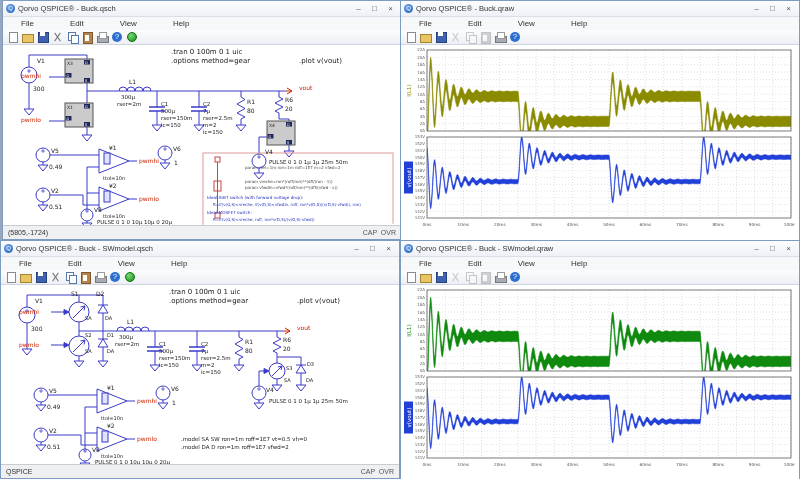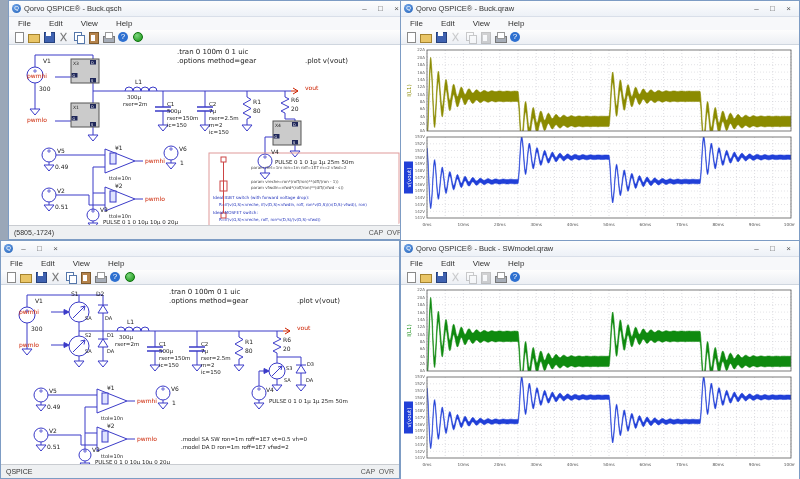--- a/index.html
+++ b/index.html
@@ -10,21 +10,21 @@
   .titlebar{height:15px;flex:0 0 15px;background:linear-gradient(#fdfdfd,#edf1f7);
        display:flex;align-items:center;padding:0 3px;gap:3px;border-bottom:1px solid #d9dfe9;}
   .app-icon{width:9px;height:9px;border-radius:50%;background:radial-gradient(circle at 35% 30%,#6fa4e8,#1e5fb8);
        color:#fff;font-size:6px;line-height:9px;text-align:center;flex:0 0 9px;}
   .app-icon::before{content:"Q";}
   .title{font-size:7.5px;color:#333;flex:1;white-space:nowrap;overflow:hidden;}
   .winbtns{display:flex;gap:1px;}
   .wb{width:15px;height:11px;text-align:center;font-size:8px;line-height:11px;color:#555;}
   .menubar{height:13px;flex:0 0 13px;display:flex;align-items:center;background:#f7f8fa;
        font-size:8px;color:#333;}
-  .menu-item{padding:0 9px;}
+  .menu-item{padding:0 18px;}
   .toolbar{height:14px;flex:0 0 14px;background:linear-gradient(#fdfdfd,#eceff4);
        border-bottom:1px solid #cfd6df;display:flex;align-items:center;padding-left:3px;gap:2px;}
   .ic{width:13px;height:12px;position:relative;display:inline-block;}
   .ic.dis{opacity:.35;filter:grayscale(1);}
   .ic-new-file::before{content:"";position:absolute;left:3px;top:1px;width:7px;height:9px;background:#fff;border:1px solid #8a8a8a;}
   .ic-open-folder::before{content:"";position:absolute;left:1px;top:3px;width:10px;height:7px;background:#e9c566;border:1px solid #a5832f;}
   .ic-save::before{content:"";position:absolute;left:2px;top:1px;width:9px;height:9px;background:#3f62b0;border:1px solid #26417e;}
   .ic-save::after{content:"";position:absolute;left:4px;top:1px;width:5px;height:4px;background:#fff;}
   .ic-cut::before,.ic-cut::after{content:"";position:absolute;left:6px;top:1px;width:1px;height:10px;background:#777;}
   .ic-cut::before{transform:rotate(35deg);} .ic-cut::after{transform:rotate(-35deg);}
@@ -41,21 +41,21 @@
   .content{flex:1 1 auto;position:relative;background:#fff;overflow:hidden;border-radius:14px;}
   .statusbar{height:13px;flex:0 0 13px;background:#eef0f2;border-top:1px solid #c9ccd1;display:flex;
        align-items:center;font-size:7px;color:#333;padding:0 5px;}
   .sp{flex:1;}
   .statusright{color:#555;white-space:pre;}
   svg text{font-family:"DejaVu Sans","Liberation Sans",sans-serif;}
 </style>
 </head>
 <body>
 
-<div class="win" style="left:8px;top:0;height:240px;">
+<div class="win" style="left:2px;top:0;height:240px;">
   <div class="titlebar">
     <span class="app-icon"></span>
     <span class="title">Qorvo QSPICE® - Buck.qsch</span>
     <span class="winbtns">
       <span class="wb">–</span>
       <span class="wb">□</span>
       <span class="wb">×</span>
     </span>
   </div>
   <div class="menubar">
@@ -337,20 +337,21 @@
   <div class="statusbar">
     <span>Mouse Position: Time=-6.030ms, 147.753V</span>
     <span class="sp"></span>
     <span class="statusright">CAP  OVR</span>
   </div>
 </div>
 
 <div class="win" style="left:0;top:240px;height:239px;">
   <div class="titlebar">
     <span class="app-icon"></span>
+    <span class="title">Qorvo QSPICE® - Buck - SWmodel.qsch</span>
     <span class="winbtns">
       <span class="wb">–</span>
       <span class="wb">□</span>
       <span class="wb">×</span>
     </span>
   </div>
   <div class="menubar">
       <span class="menu-item">File</span>
       <span class="menu-item">Edit</span>
       <span class="menu-item">View</span>

